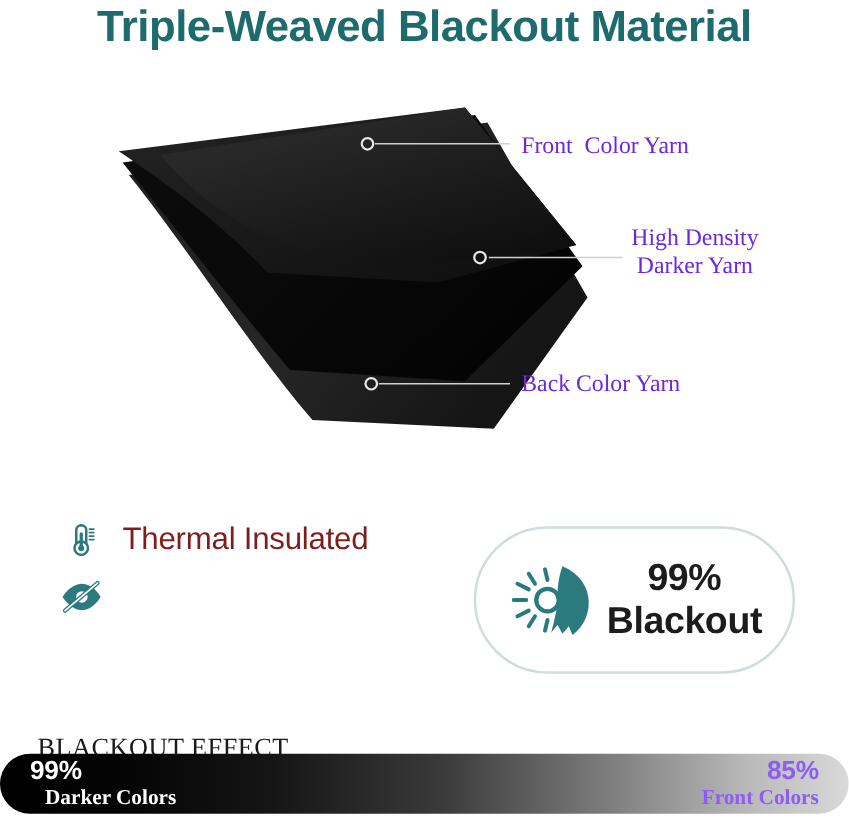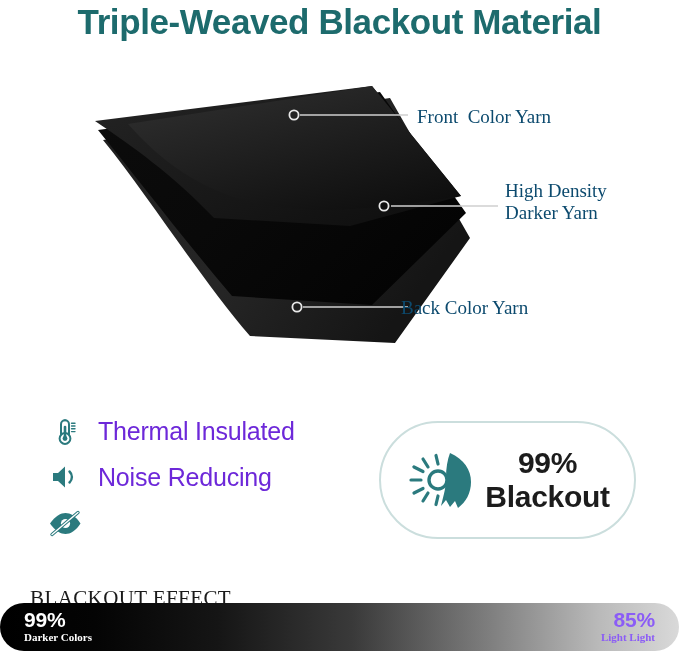--- a/index.html
+++ b/index.html
@@ -36,27 +36,28 @@
     left: 0; top: 78px;
     width: 679px;
     height: 270px;
   }
   .diagram svg { display: block; }
 
   .callout-label {
     position: absolute;
     font-family: "Liberation Serif", serif;
     font-size: 19px;
-    color: #0c4a6e;
+    color: #6d28d9;
     line-height: 1.18;
     white-space: pre;
+    text-align: center;
   }
   #label-front { left: 417px; top: 28px; }
   #label-high  { left: 505px; top: 102px; }
-  #label-back  { left: 401px; top: 219px; }
+  #label-back  { left: 417px; top: 219px; }
 
   
   .features {
     position: absolute;
     left: 44px; top: 408px;
     width: 330px;
   }
   .feature-row {
     display: flex;
     align-items: center;
@@ -65,21 +66,21 @@
   .feature-icon {
     width: 42px;
     flex: 0 0 42px;
     display: flex;
     align-items: center;
     justify-content: center;
   }
   .feature-label {
     font-family: "Liberation Sans", sans-serif;
     font-size: 25px;
-    color: #6d28d9;
+    color: #7f1d1d;
     letter-spacing: -0.2px;
     white-space: nowrap;
     padding-left: 12px;
   }
 
   
   .badge {
     position: absolute;
     left: 379px; top: 421px;
     width: 257px;
@@ -145,22 +146,23 @@
   .bar-pct {
     font-family: "Liberation Sans", sans-serif;
     font-weight: bold;
     font-size: 21px;
     line-height: 1.05;
     letter-spacing: -0.2px;
   }
   .bar-sub {
     font-family: "Liberation Serif", serif;
     font-weight: bold;
-    font-size: 11px;
+    font-size: 17px;
     line-height: 1.2;
+    margin-left: 12px;
   }
   .bar-left .bar-pct, .bar-left .bar-sub { color: #ffffff; }
   .bar-right .bar-pct, .bar-right .bar-sub { color: #8b5cf6; }
 </style>
 </head>
 <body>
 
 <div class="title">Triple-Weaved Blackout Material</div>
 
 <div class="diagram">
@@ -238,29 +240,20 @@
           <line x1="21.5" y1="8.2" x2="25" y2="8.2"></line>
           <line x1="21.5" y1="11" x2="25" y2="11"></line>
           <line x1="21.5" y1="13.8" x2="25" y2="13.8"></line>
           <line x1="21.5" y1="16.6" x2="25" y2="16.6"></line>
         </g>
       </svg>
     </span>
     <span class="feature-label">Thermal Insulated</span>
   </div>
 
-  <div class="feature-row">
-    <span class="feature-icon">
-      <svg width="32" height="30" viewBox="0 0 32 30" fill="none">
-        <path d="M4 11 H9 L16 4.5 V25.5 L9 19 H4 Z" fill="#2b7a7e"></path>
-        <path d="M20.5 9.5 a7.5 7.5 0 0 1 0 11" stroke="#2b7a7e" stroke-width="2.4" stroke-linecap="round"></path>
-      </svg>
-    </span>
-    <span class="feature-label">Noise Reducing</span>
-  </div>
 
   <div class="feature-row">
     <span class="feature-icon">
       <svg width="36" height="28" viewBox="0 0 36 28" fill="none">
         <path d="M3 14.5 C8 7 14 4 18.5 4 C23 4 29 7 33.5 14.5
                  C29 22 23 25 18.5 25 C14 25 8 22 3 14.5 Z" fill="#2b7a7e"></path>
         <circle cx="18.5" cy="14.5" r="4.6" fill="#ffffff"></circle>
         <line x1="5" y1="25.5" x2="31" y2="3.5" stroke="#2b7a7e" stroke-width="3.4" stroke-linecap="round"></line>
         <line x1="5" y1="25.5" x2="31" y2="3.5" stroke="#ffffff" stroke-width="1.4" stroke-linecap="round"></line>
       </svg>
@@ -296,14 +289,14 @@
 
 <div class="effect-bar"></div>
 
 <div class="bar-end bar-left">
   <span class="bar-pct">99%</span>
   <span class="bar-sub">Darker Colors</span>
 </div>
 
 <div class="bar-end bar-right">
   <span class="bar-pct">85%</span>
-  <span class="bar-sub">Light Light</span>
+  <span class="bar-sub">Front Colors</span>
 </div>
 
 </body></html>

